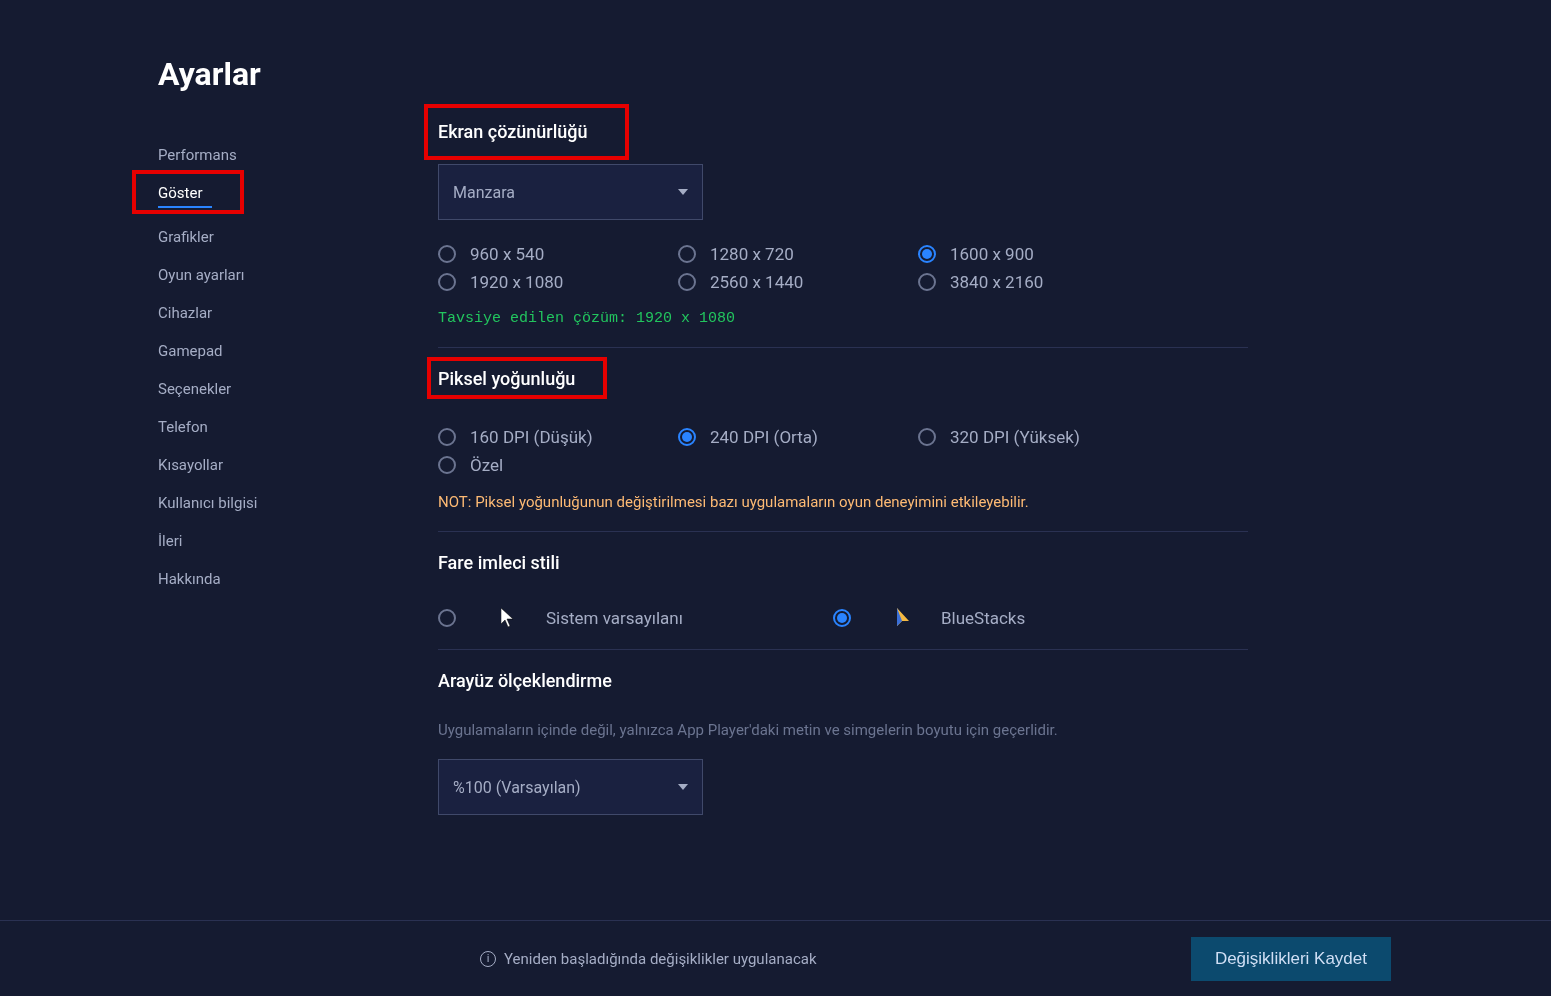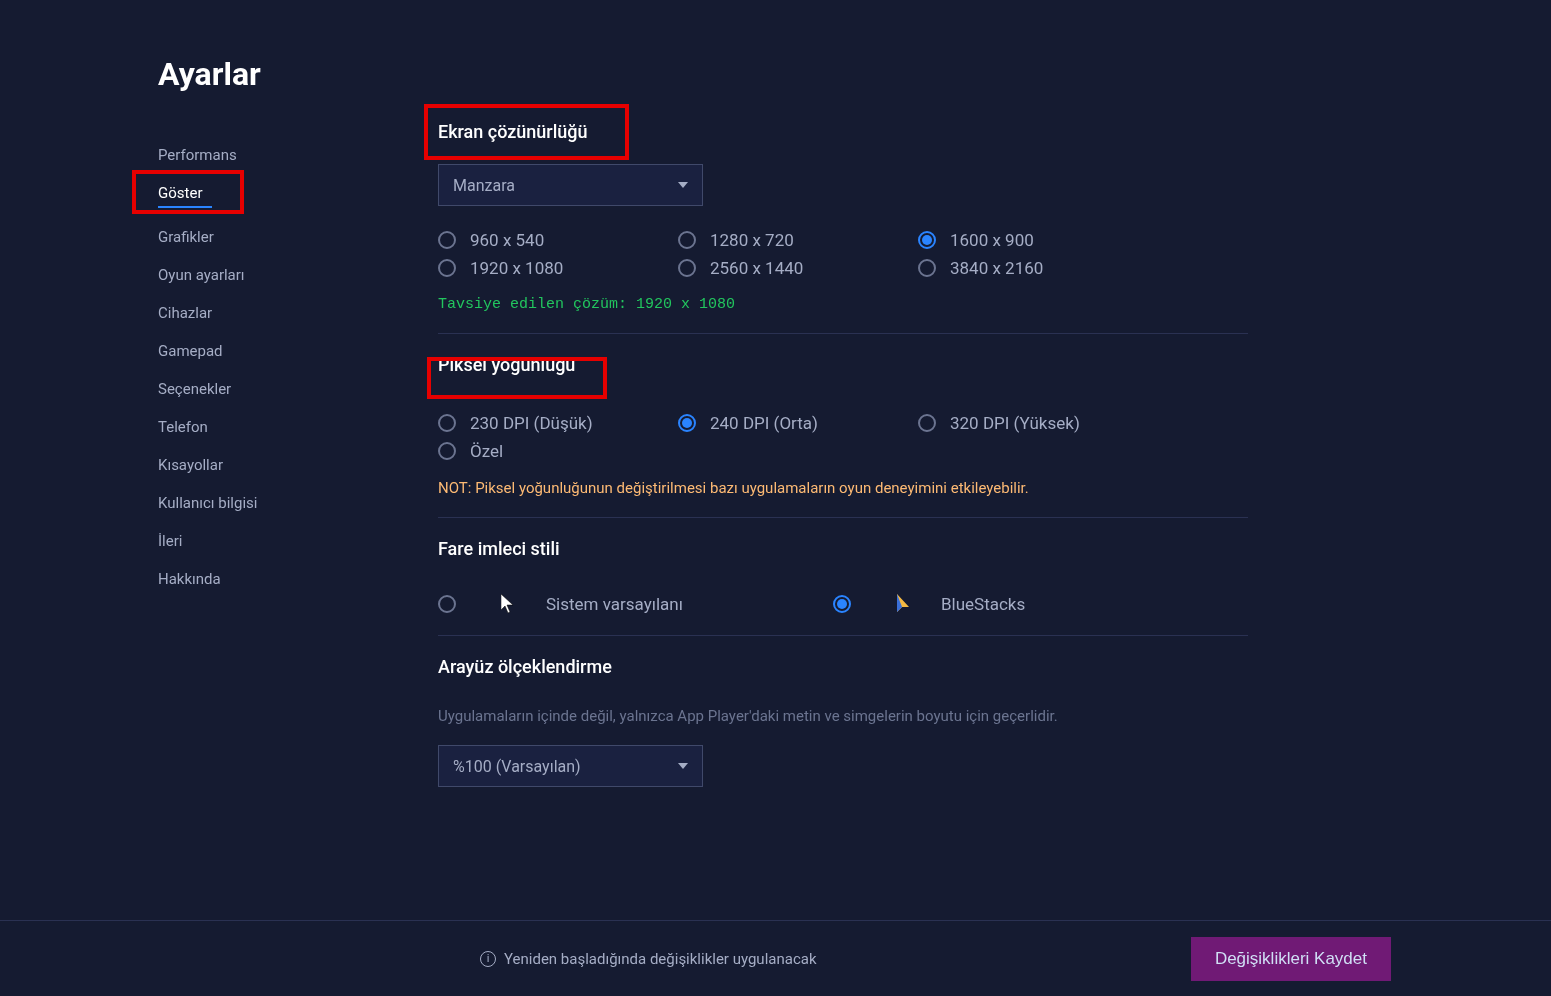--- a/index.html
+++ b/index.html
@@ -37,21 +37,21 @@
     .section { margin-bottom: 20px; }
     .section-title {
       color: #ffffff;
       font-size: 18px;
       font-weight: 500;
       margin-bottom: 22px;
       display: inline-block;
     }
     .dropdown {
       width: 265px;
-      height: 42px;
+      height: 56px;
       border: 1px solid #40496a;
       background: #1a2140;
       color: #a5adc5;
       display: flex;
       align-items: center;
       padding: 0 14px;
       cursor: pointer;
       justify-content: space-between;
       margin-bottom: 24px;
     }
@@ -129,21 +129,21 @@
     .info-icon {
       width: 16px; height: 16px;
       border: 1.5px solid #a5adc5;
       border-radius: 50%;
       display: flex;
       align-items: center;
       justify-content: center;
       font-size: 11px;
     }
     .save-btn {
-      background: #701a75;
+      background: #0c4a6e;
       color: #d0dff5;
       border: none;
       padding: 12px 24px;
       font-size: 17px;
       cursor: pointer;
     }
     .description { color: #6b7490; font-size: 15px; margin-bottom: 20px; }
   </style>
 </head>
 <body>
@@ -208,21 +208,21 @@
 
     <hr class="divider">
 
     <div class="section">
       <div style="position:relative; display:inline-block;">
         <div class="section-title">Piksel yoğunluğu</div>
       </div>
       <div class="radio-grid" id="dpi-grid" style="margin-top:16px;">
           <div class="radio-row">
             <div class="radio"></div>
-            <div class="radio-label">230 DPI (Düşük)</div>
+            <div class="radio-label">160 DPI (Düşük)</div>
           </div>
           <div class="radio-row">
             <div class="radio selected"></div>
             <div class="radio-label">240 DPI (Orta)</div>
           </div>
           <div class="radio-row">
             <div class="radio"></div>
             <div class="radio-label">320 DPI (Yüksek)</div>
           </div>
           <div class="radio-row">

